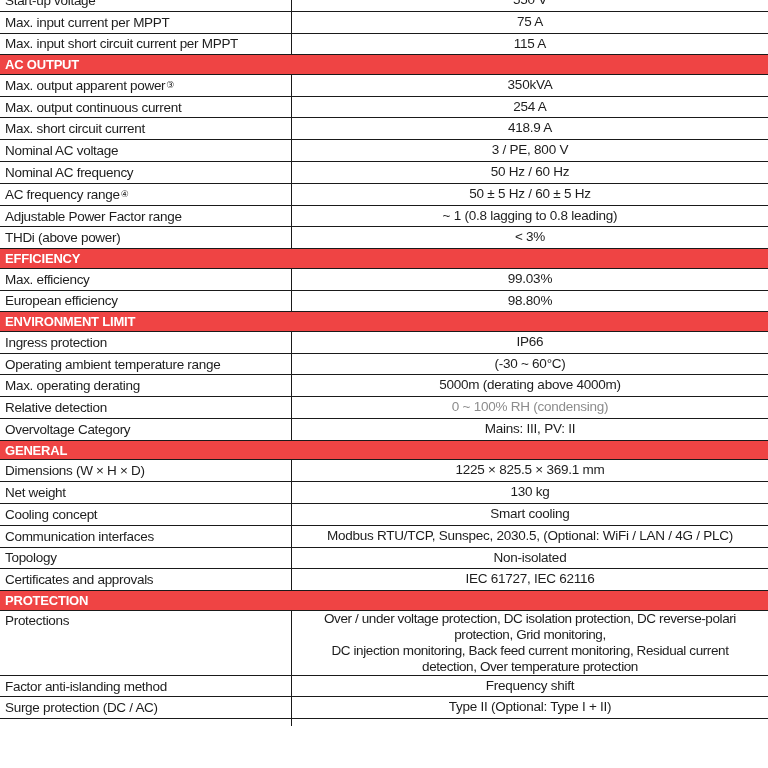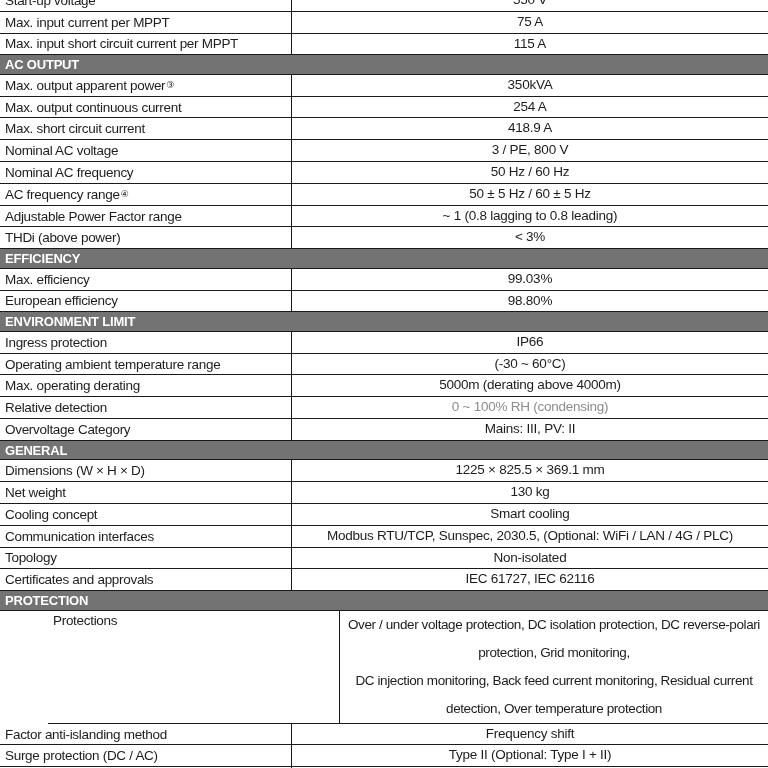--- a/index.html
+++ b/index.html
@@ -32,30 +32,30 @@
     display: flex; align-items: center; justify-content: center;
     font-size: 13.5px; letter-spacing: -0.25px;
     text-align: center;
     white-space: pre-line;
     line-height: 1.1;
     padding: 0 4px;
   }
   .section-row {
     box-sizing: border-box;
     height: 19.5px;
-    background: #737373; color: #ffffff;
+    background: #ef4444; color: #ffffff;
     font-weight: bold; font-size: 13px; letter-spacing: -0.2px;
     display: flex; align-items: center;
     padding-left: 5px;
     border-bottom: 1.6px solid #1a1a1a;
   }
   .muted { color: #8c8c8c; text-align: center; }
-  .row-multiline { height: auto; margin-left: 48px; }
+  .row-multiline { height: auto; }
   .row-multiline .col-label { align-items: flex-start; padding-top: 2px; }
-  .row-multiline .col-value { line-height: 28px; letter-spacing: -0.4px; }
+  .row-multiline .col-value { line-height: 16px; letter-spacing: -0.4px; }
   .partial-bottom { height: 7px; border-bottom: none; }
   sup.footnote { font-size: 9px; line-height: 0; vertical-align: super; margin-left: 1px; }
 </style>
 </head>
 <body>
 
 <div class="table-wrap">
     <div class="spec-row">
       <div class="col-label">
         <span>Start-up voltage</span>

